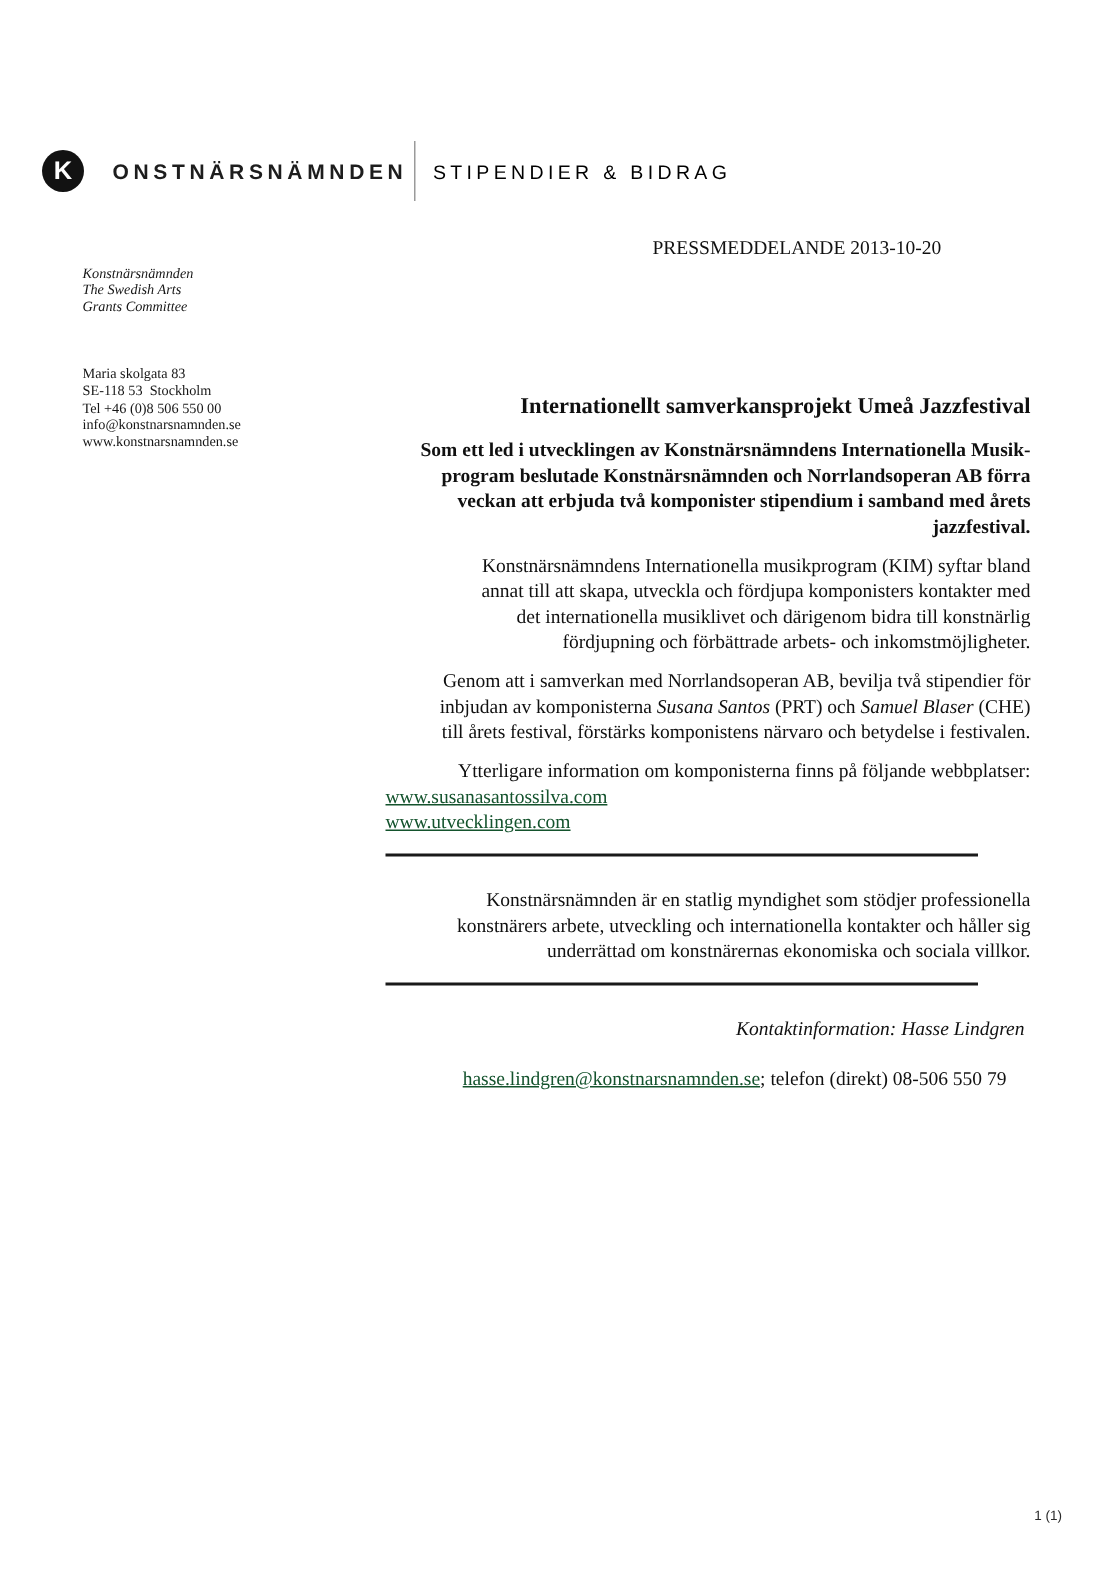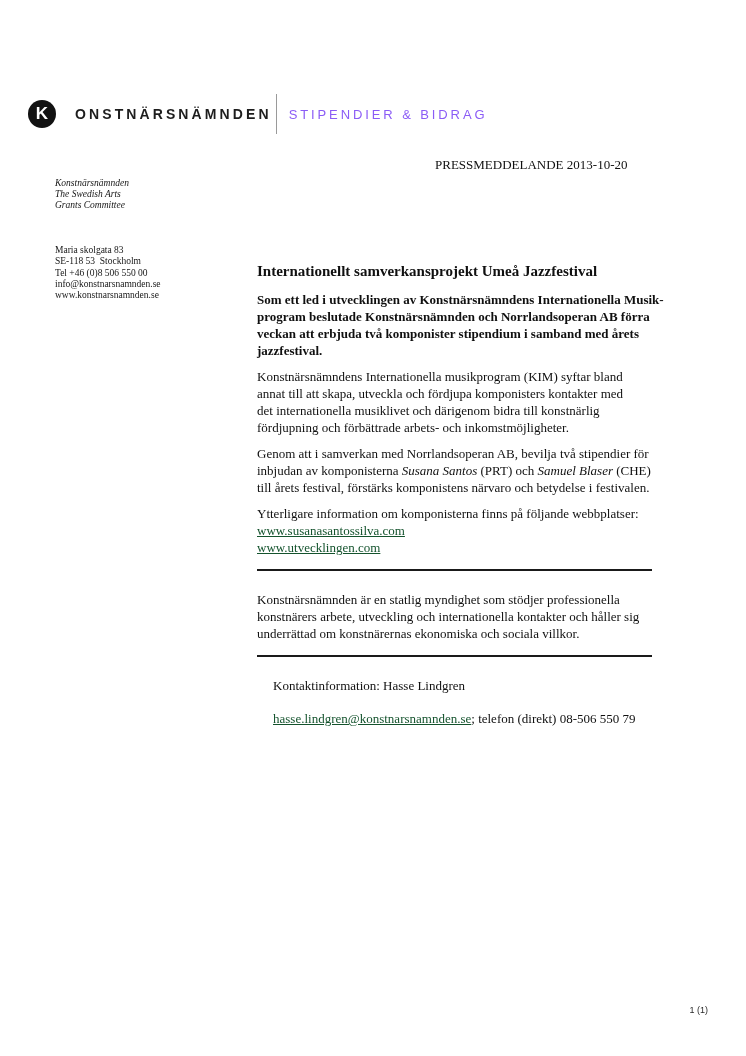--- a/index.html
+++ b/index.html
@@ -47,21 +47,21 @@
     width: 1px;
     height: 40px;
     background: #9a9a9a;
     margin-left: 4px;
     margin-right: 12px;
   }
   .logo-tagline {
     font-size: 13px;
     font-weight: 400;
     letter-spacing: 2.9px;
-    color: #8b5cf6;
+    color: #000000;
     white-space: nowrap;
   }
 
   
   .address {
     position: absolute;
     left: 55px;
     top: 155px;
     width: 200px;
     text-align: left;
@@ -85,20 +85,21 @@
 
   
   .main {
     position: absolute;
     left: 257px;
     top: 262px;
     width: 430px;
     font-size: 13px;
     line-height: 17px;
     color: #101010;
+    text-align: right;
   }
   .main h1 {
     font-size: 15px;
     font-weight: bold;
     margin: 0 0 11px 0;
     line-height: 18px;
   }
   .main p { margin: 0 0 9px 0; }
   .pre { white-space: pre-line; }
   .lead { font-weight: bold; }
@@ -110,21 +111,21 @@
     display: block;
     width: max-content;
   }
   .linkblock { margin-bottom: 6px; }
   .main hr {
     border: 0;
     border-top: 2px solid #1a1a1a;
     width: 395px;
     margin: 13px 0 20px 0;
   }
-  .contact-heading { margin: 16px !important; }
+  .contact-heading { margin: 4px !important; font-style: italic; }
   .contact-line { margin: 16px !important; }
 
   
   .pagenum {
     position: absolute;
     right: 38px;
     top: 1005px;
     font-family: "Liberation Sans", sans-serif;
     font-size: 9px;
     color: #2a2a2a;

